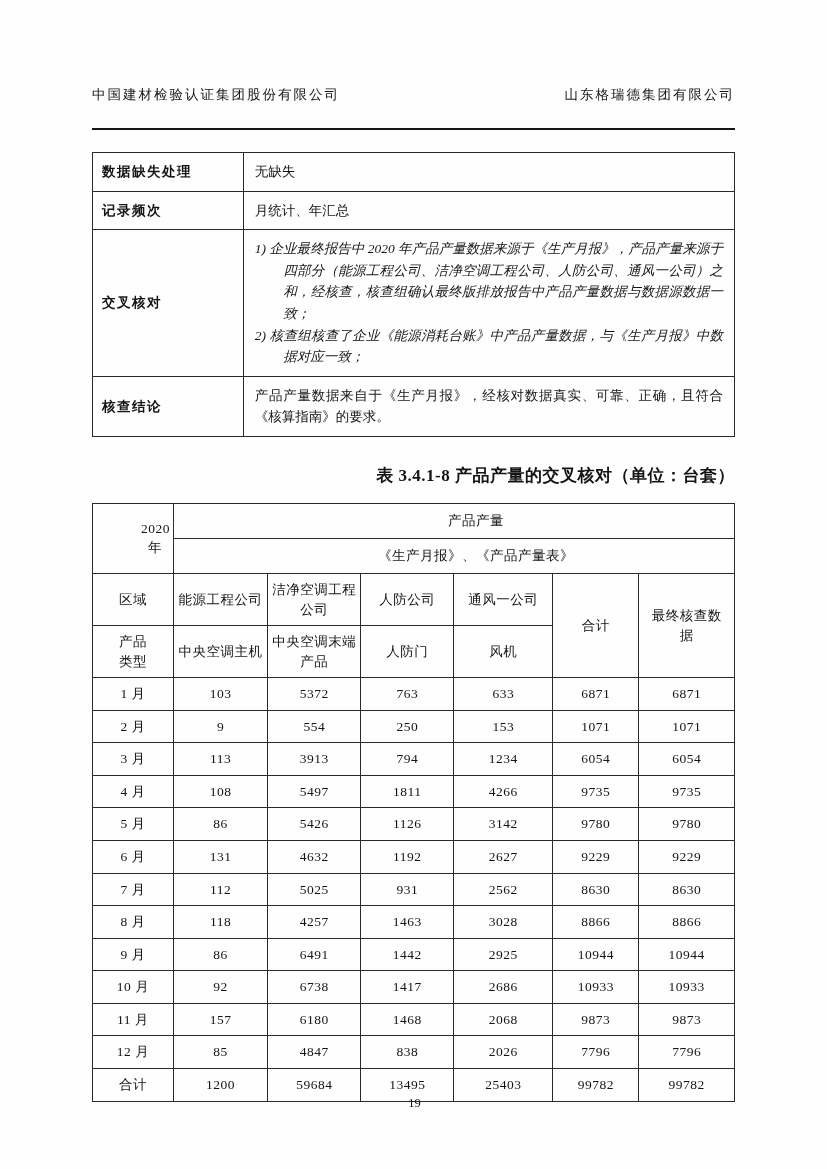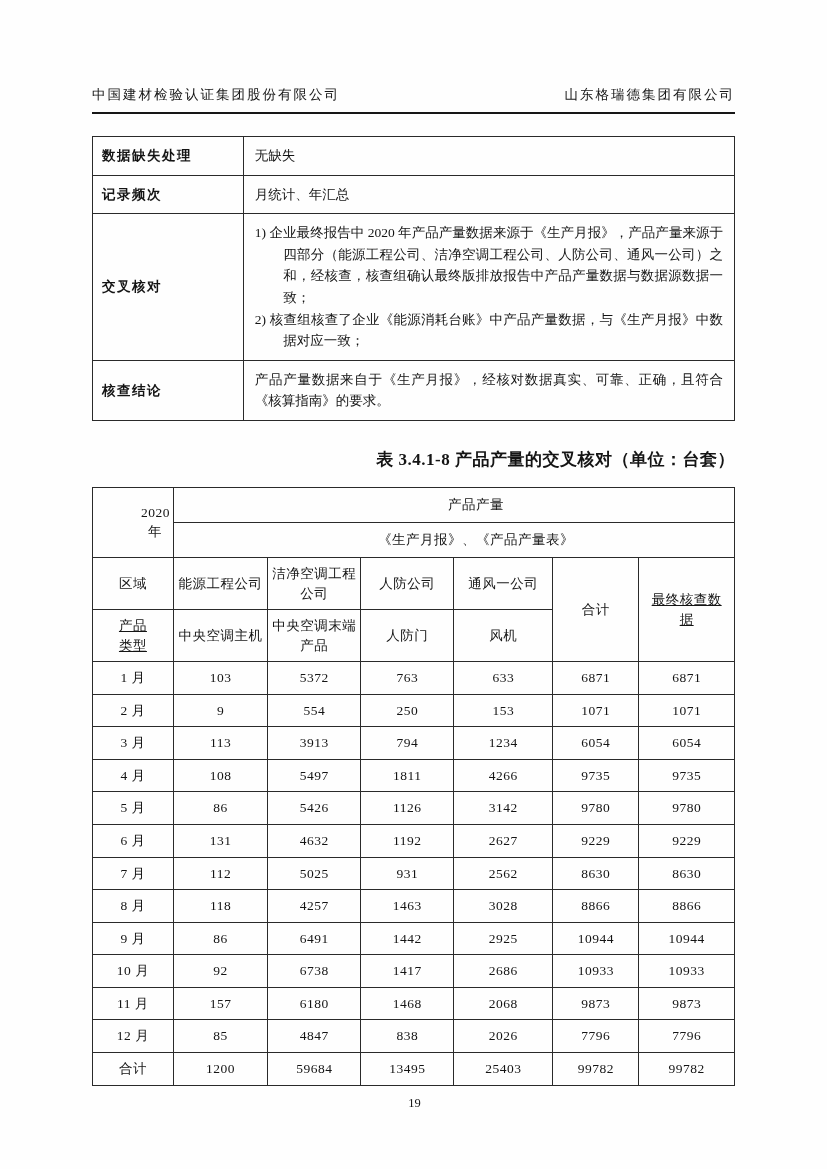--- a/index.html
+++ b/index.html
@@ -17,21 +17,21 @@
     padding: 86px 92px 0 92px;
     overflow: hidden;
   }
   
   .page-header {
     display: flex;
     justify-content: space-between;
     align-items: baseline;
     font-size: 13.5px;
     letter-spacing: 2px;
-    padding-bottom: 8px;
+    padding-bottom: 24px;
     border-bottom: 2px solid #161616;
   }
   
   .info-table {
     width: 100%;
     border-collapse: collapse;
     margin-top: 22px;
     font-size: 13.5px;
     table-layout: fixed;
   }
@@ -45,20 +45,21 @@
     font-weight: bold;
     letter-spacing: 1.5px;
     padding-left: 9px;
   }
   .info-table col.label-col { width: 23.5%; }
   .info-table .body-text { text-align: justify; }
   .info-table .list-item {
     padding-left: 2.1em;
     text-indent: -2.1em;
     text-align: justify;
+    font-style: italic;
   }
   
   .table-title {
     margin-top: 27px;
     text-align: right;
     font-size: 17px;
     font-weight: bold;
     letter-spacing: 0.5px;
   }
   
@@ -73,21 +74,21 @@
   .data-table td {
     border: 1.5px solid #2a2a2a;
     padding: 6px 4px;
     line-height: 1.45;
     vertical-align: middle;
     letter-spacing: 0.5px;
   }
   .data-table tr.h-row td { height: 35px; padding-left: 48px; }
   .data-table tr.sub-row td { height: 44px; }
   .data-table tbody td { height: 32px; }
-  .narrow-wrap { display: inline-block; max-width: 3.1em; text-decoration: underline; }
+  .narrow-wrap { display: inline-block; max-width: 3.1em; }
   
   .page-footer {
     position: absolute;
     left: 1px;
     bottom: 58px;
     width: 100%;
     text-align: center;
     font-size: 12.5px;
   }
 </style>

